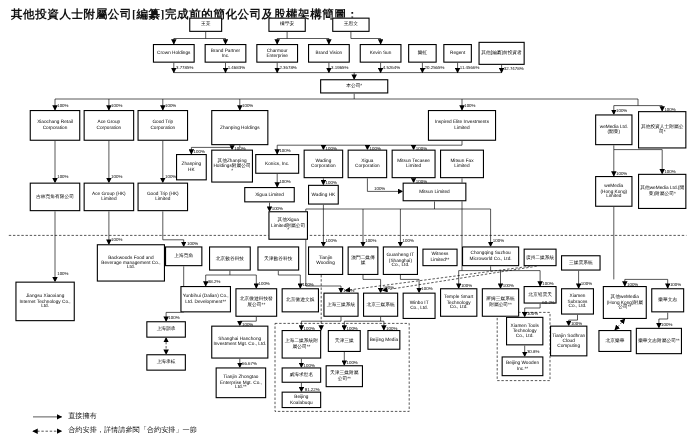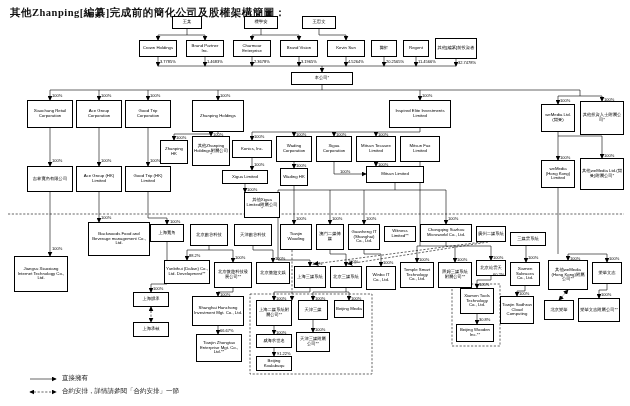--- a/index.html
+++ b/index.html
@@ -12,21 +12,21 @@
         display:flex;align-items:center;justify-content:center;text-align:center;
         font-size:4.3px;line-height:1.15;color:#000;padding:1px;overflow:hidden;}
   .pct{position:absolute;font-size:4px;color:#000;white-space:nowrap;}
   .legend-text{position:absolute;font-family:"Liberation Serif","DejaVu Serif",serif;
         font-size:6.5px;color:#111;white-space:nowrap;}
 </style>
 </head>
 <body>
 
 <div id="page">
-  <div id="chart-title">其他Zhanping[編纂]完成前的簡化公司及股權架構簡圖：</div>
+  <div id="chart-title">其他投資人士附屬公司[編纂]完成前的簡化公司及股權架構簡圖：</div>
   <svg id="wires" viewBox="0 0 630 406" xmlns="http://www.w3.org/2000/svg">
     <defs>
       <marker id="ar" viewBox="0 0 6 6" refX="5.2" refY="3" markerWidth="5" markerHeight="5" orient="auto-start-reverse" markerUnits="userSpaceOnUse">
         <path d="M0,0 L6,3 L0,6 z" fill="#000"></path>
       </marker>
     </defs>
     <g id="edge-group">
         <polyline points="187,29 187,35" fill="none" stroke="#000" stroke-width="0.6"></polyline>
         <polyline points="158,35 205,35" fill="none" stroke="#000" stroke-width="0.6"></polyline>
         <polyline points="158,35 158,40" fill="none" stroke="#000" stroke-width="0.6" marker-end="url(#ar)"></polyline>

